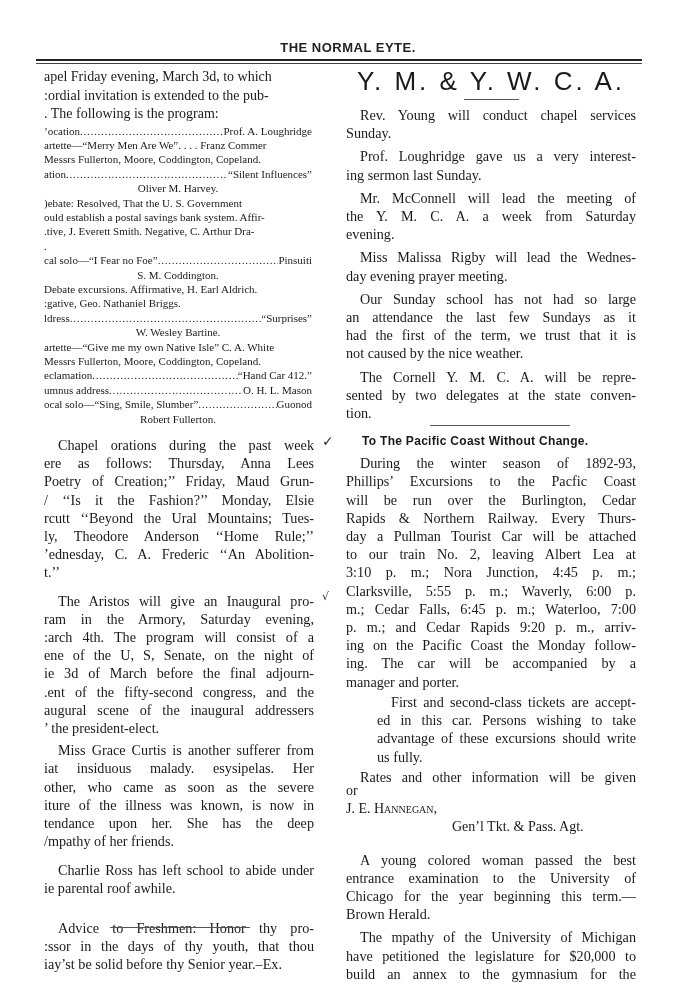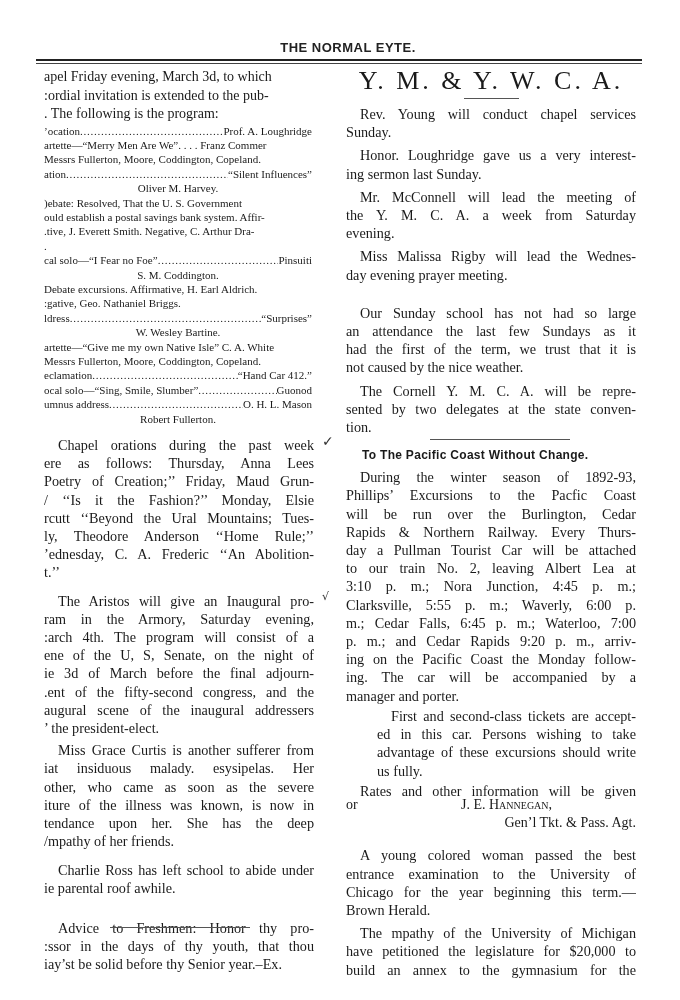--- a/index.html
+++ b/index.html
@@ -21,21 +21,21 @@
   .intro { font-size: 14px; line-height: 18.5px; margin-left: 44px; margin-top: 4px; white-space: nowrap; }
 
   .para { font-size: 14.2px; line-height: 18.2px; text-align: justify; }
   .left-para { margin-left: 44px; width: 270px; }
   .left-para .ln { display: block; text-align: justify; text-align-last: justify; white-space: nowrap; }
 
   .rp { margin: 0 0 6px 0; }
   .rp .ln { display: block; text-align-last: justify; white-space: nowrap; }
   .rp .ln.last { text-align-last: left; }
 
-  .section-heading { font-size: 26px; text-align: center; font-family: Liberation Serif, serif; letter-spacing: 3px; margin: 2px 0 0 0; }
+  .section-heading { font-size: 26px; text-align: center; font-family: Liberation Sans, sans-serif; letter-spacing: 3px; margin: 2px 0 0 0; }
   .short-rule { width: 55px; height: 1px; background: #555; margin: 2px auto 6px; }
   .rule-mid { width: 140px; height: 1px; background: #555; margin: -2px 0 8px 84px; }
   .subheading { font-family: "Liberation Sans", "DejaVu Sans", sans-serif; font-weight: bold; font-size: 12px; margin: 2px 0 6px 16px; letter-spacing: 0.3px; }
   .sig { font-size: 14px; line-height: 18.2px; }
   .smallcaps { font-variant: small-caps; }
   .checkmark { position: absolute; font-size: 14px; color: #333; font-family: "DejaVu Sans", sans-serif; }
   .left-rule { position: absolute; left: 110px; top: 888px; width: 140px; height: 1px; background: #555; }
 </style>
 </head>
 <body>
@@ -86,28 +86,28 @@
       </div>
       <div class="center">W. Wesley  Bartine.</div>
       <div>artette—“Give me my own Native Isle” C. A. White</div>
       <div>Messrs Fullerton,  Moore, Coddington, Copeland.</div>
       <div class="line">
         <span>eclamation</span>
         <span class="dots"></span>
         <span>“Hand Car 412.”</span>
       </div>
       <div class="line">
+        <span>umnus address</span>
+        <span class="dots"></span>
+        <span>O. H. L.  Mason</span>
+      </div>
+      <div class="line">
         <span>ocal solo—“Sing, Smile, Slumber”</span>
         <span class="dots"></span>
         <span>Guonod</span>
-      </div>
-      <div class="line">
-        <span>umnus address</span>
-        <span class="dots"></span>
-        <span>O. H. L.  Mason</span>
       </div>
       <div class="center">Robert Fullerton.</div>
     </div>
 
   <div class="left-para para" id="left-paras" style="margin-top:10px;">
       <div class="rp" style="margin-bottom: 10px;">
         <span class="ln" style="padding-left: 14px;">Chapel orations  during  the  past  week</span>
         <span class="ln">ere as  follows:  Thursday,  Anna  Lees</span>
         <span class="ln">Poetry of Creation;’’ Friday, Maud Grun-</span>
         <span class="ln">/ ‘‘Is it  the  Fashion?’’  Monday,  Elsie</span>
@@ -152,29 +152,29 @@
 
 <div class="col col-right">
   <div class="section-heading">Y. M. &amp; Y. W. C. A.</div>
   <div class="short-rule"></div>
   <div class="para" id="right-paras-1">
       <div class="rp" style="margin-bottom: 5px;">
         <span class="ln" style="padding-left: 14px;">Rev. Young will conduct chapel  services</span>
         <span class="ln last">Sunday.</span>
       </div>
       <div class="rp" style="margin-bottom: 5px;">
-        <span class="ln" style="padding-left: 14px;">Honor. Loughridge gave us a very interest-</span>
+        <span class="ln" style="padding-left: 14px;">Prof. Loughridge gave us a very interest-</span>
         <span class="ln last">ing sermon last Sunday.</span>
       </div>
       <div class="rp" style="margin-bottom: 5px;">
         <span class="ln" style="padding-left: 14px;">Mr. McConnell will lead the  meeting  of</span>
         <span class="ln">the Y. M. C. A.  a  week  from  Saturday</span>
         <span class="ln last">evening.</span>
       </div>
-      <div class="rp" style="margin-bottom: 20px;">
+      <div class="rp" style="margin-bottom: 5px;">
         <span class="ln" style="padding-left: 14px;">Miss Malissa Rigby will lead the Wednes-</span>
         <span class="ln last">day evening  prayer meeting.</span>
       </div>
       <div class="rp" style="margin-bottom: 5px;">
         <span class="ln" style="padding-left: 14px;">Our Sunday school has not had  so  large</span>
         <span class="ln">an attendance the  last  few  Sundays  as  it</span>
         <span class="ln">had the first of the term, we trust that it  is</span>
         <span class="ln last">not caused by the nice weather.</span>
       </div>
       <div class="rp" style="margin-bottom: 5px;">
@@ -205,25 +205,25 @@
         <span class="ln" style="padding-left: 14px;">First and second-class tickets  are accept-</span>
         <span class="ln">ed in  this  car.   Persons  wishing  to  take</span>
         <span class="ln">advantage of these excursions should  write</span>
         <span class="ln last">us  fully.</span>
       </div>
       <div class="rp" style="margin-bottom: 2px;">
         <span class="ln" style="padding-left: 14px;">Rates and other information will be given</span>
       </div>
     </div>
   <div class="sig" style="margin-top:-6px;">
-    <div style="display:flex;">
+    <div style="display:flex;flex-direction:column;">
       <span style="width:115px;">or</span>
       <span class="smallcaps">J. E. Hannegan,</span>
     </div>
-    <div style="padding-left:106px;text-align:right;">Gen’l Tkt. &amp; Pass. Agt.</div>
+    <div style="padding-left:106px;">Gen’l Tkt. &amp; Pass. Agt.</div>
   </div>
   <div class="para" id="right-paras-3" style="margin-top:14px;">
       <div class="rp" style="margin-bottom: 5px;">
         <span class="ln" style="padding-left: 14px;">A young colored woman passed  the  best</span>
         <span class="ln">entrance examination to the  University  of</span>
         <span class="ln">Chicago for the year beginning this term.—</span>
         <span class="ln last">Brown Herald.</span>
       </div>
       <div class="rp" style="margin-bottom: 5px;">
         <span class="ln" style="padding-left: 14px;">The mpathy of the University  of  Michigan</span>

